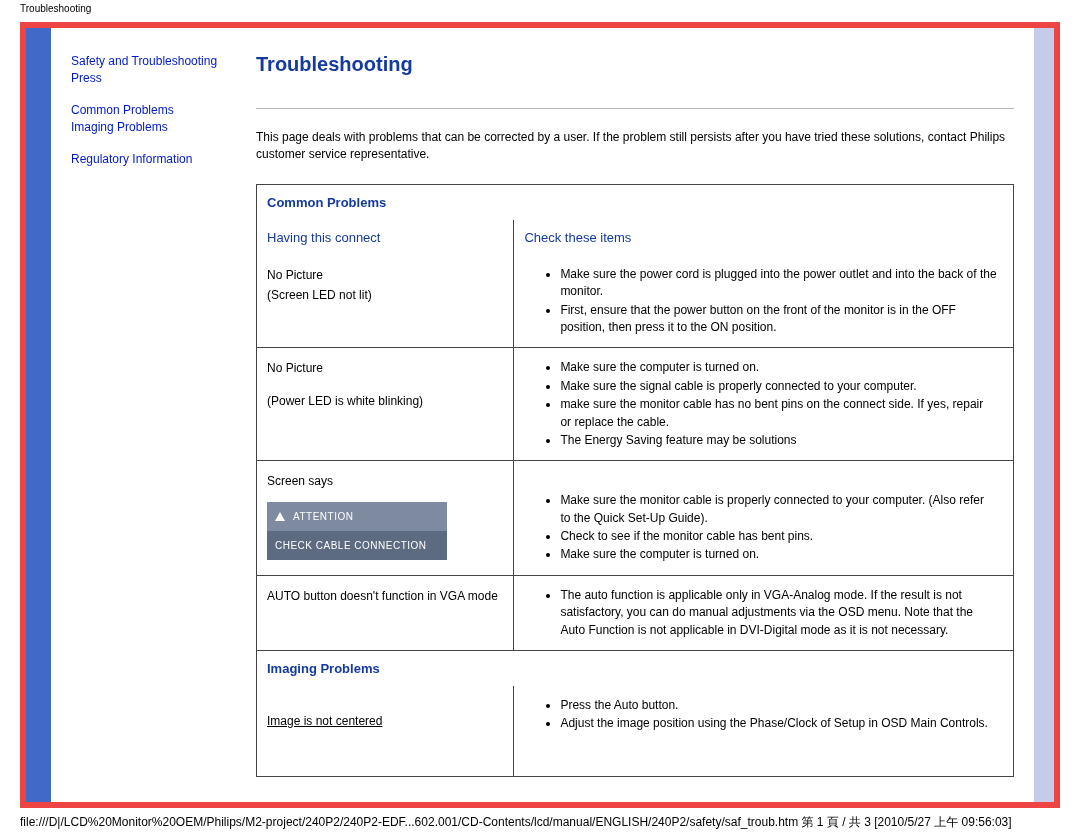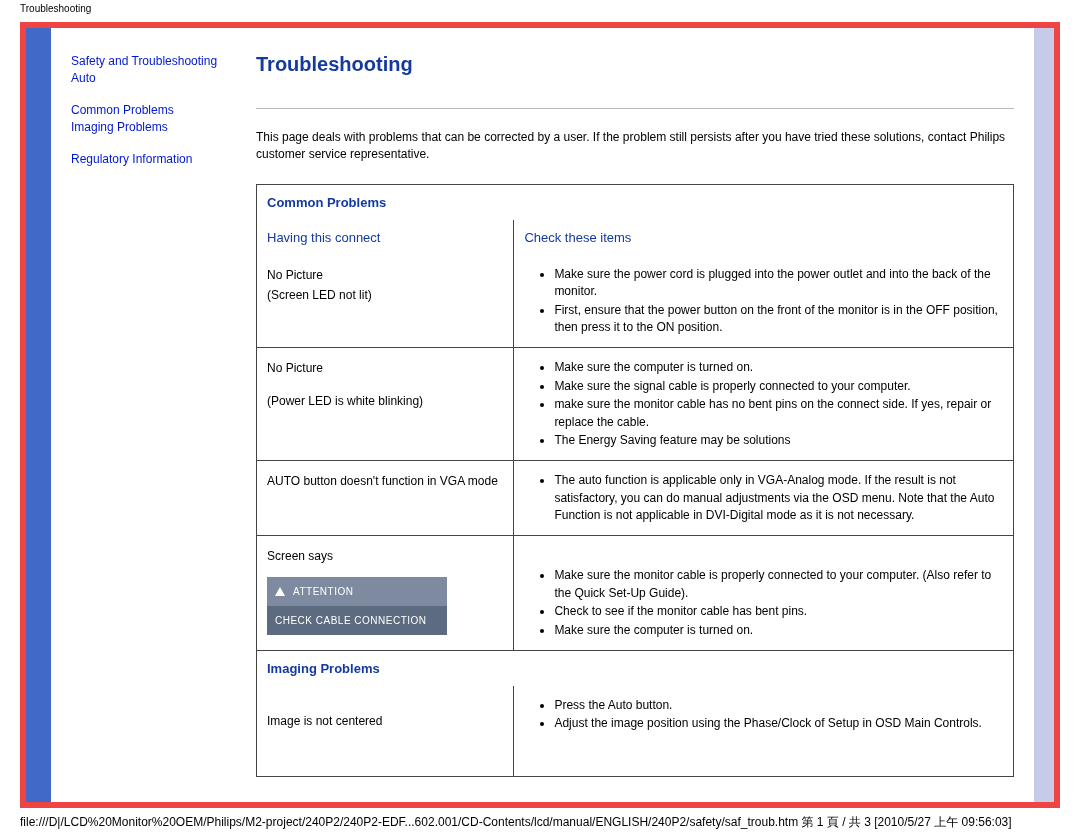--- a/index.html
+++ b/index.html
@@ -15,41 +15,41 @@
   .main { flex:1; padding-left:10px; }
   .title { font-size:20px; font-weight:bold; color:#143aa0; border-bottom:1px solid #bbb; padding-bottom:32px; margin-bottom:20px; }
   .intro { font-size:12px; line-height:1.45; margin-bottom:20px; }
   table.prob { width:100%; border-collapse:collapse; font-size:12px; color:#000; }
   table.prob td { border:1px solid #444; vertical-align:top; padding:10px 10px; }
   table.prob td.noborder-bottom { border-bottom:none; }
   table.prob td.noborder-top { border-top:none; }
   .section-hd { color:#143aa0; font-weight:bold; font-size:13px; }
   .col-hd { color:#143aa0; font-size:13px; }
   .check ul { list-style:disc; padding-left:30px; }
-  .check ul li { margin:1px 0; line-height:1.45; }
+  .check ul li { margin:1px 6px; line-height:1.45; }
   .attention-box { margin-top:10px; width:180px; background:#7d8a9f; }
   .attention-row { display:flex; align-items:center; padding:6px 8px; color:#fff; font-size:10px; letter-spacing:0.5px; }
   .attention-row.dark { background:#5d6b80; }
   .tri { width:0;height:0;border-left:5px solid transparent;border-right:5px solid transparent;border-bottom:9px solid #fff; margin-right:8px; }
   .footer-path { font-size:12px; padding:2px 0 6px 20px; }
   .problem-cell { line-height:1.7; }
 </style>
 </head>
 <body>
 
 <div class="page-label">Troubleshooting</div>
 
 <div class="frame">
   <div class="vstripe-left"></div>
   <div class="vstripe-right"></div>
 
   <div class="content-wrapper">
     <div class="sidebar">
       <a href="#">Safety and Troubleshooting</a>
-      <a href="#">Auto</a>
+      <a href="#">Press</a>
       <div class="spacer"></div>
       <a href="#">Common Problems</a>
       <a href="#">Imaging Problems</a>
       <div class="spacer"></div>
       <a href="#">Regulatory Information</a>
     </div>
 
     <div class="main">
       <div class="title">Troubleshooting</div>
       <div class="intro">This page deals with problems that can be corrected by a user. If the problem still persists after you have tried these solutions, contact Philips customer service representative.</div>
@@ -88,31 +88,20 @@
             <li>Make sure the computer is turned on.</li>
             <li>Make sure the signal cable is properly connected to your computer.</li>
             <li>make sure the monitor cable has no bent pins on the connect side. If yes, repair or replace the cable.</li>
             <li>The Energy Saving feature may be solutions</li>
           </ul>
               </td>
         </tr>
 
         <tr>
           <td class="problem-cell">
-            <div>AUTO button doesn't function in VGA mode</div>
-          </td>
-          <td class="check">
-                <ul>
-            <li>The auto function is applicable only in VGA-Analog mode.  If the result is not satisfactory, you can do manual adjustments via the OSD menu.  Note that the Auto Function is not applicable in DVI-Digital mode as it is not necessary.</li>
-          </ul>
-              </td>
-        </tr>
-
-        <tr>
-          <td class="problem-cell">
             <div>Screen says</div>
             <div class="attention-box">
               <div class="attention-row">
                 <div class="tri"></div>
                 <span>ATTENTION</span>
               </div>
               <div class="attention-row dark">
                 <span>CHECK CABLE CONNECTION</span>
               </div>
             </div>
@@ -120,25 +109,36 @@
           <td class="check" style="padding-top:30px;">
                 <ul>
             <li>Make sure the monitor cable is properly connected to your computer. (Also refer to the Quick Set-Up Guide).</li>
             <li>Check to see if the monitor cable has bent pins.</li>
             <li>Make sure the computer is turned on.</li>
           </ul>
               </td>
         </tr>
 
         <tr>
+          <td class="problem-cell">
+            <div>AUTO button doesn't function in VGA mode</div>
+          </td>
+          <td class="check">
+                <ul>
+            <li>The auto function is applicable only in VGA-Analog mode.  If the result is not satisfactory, you can do manual adjustments via the OSD menu.  Note that the Auto Function is not applicable in DVI-Digital mode as it is not necessary.</li>
+          </ul>
+              </td>
+        </tr>
+
+        <tr>
               <td colspan="2" class="noborder-bottom"><span class="section-hd">Imaging Problems</span></td>
             </tr>
 
         <tr>
-          <td class="problem-cell noborder-top noborder-bottom" style="padding-top:25px;padding-bottom:25px;">
+          <td class="problem-cell noborder-top noborder-bottom" style="padding-top:25px;padding-bottom:25px;text-decoration:underline;">
             <div>Image is not centered</div>
           </td>
           <td class="check noborder-top noborder-bottom">
                 <ul>
             <li>Press the Auto button.</li>
             <li>Adjust the image position using the Phase/Clock of Setup in OSD Main Controls.</li>
           </ul>
               </td>
         </tr>
         <tr>

